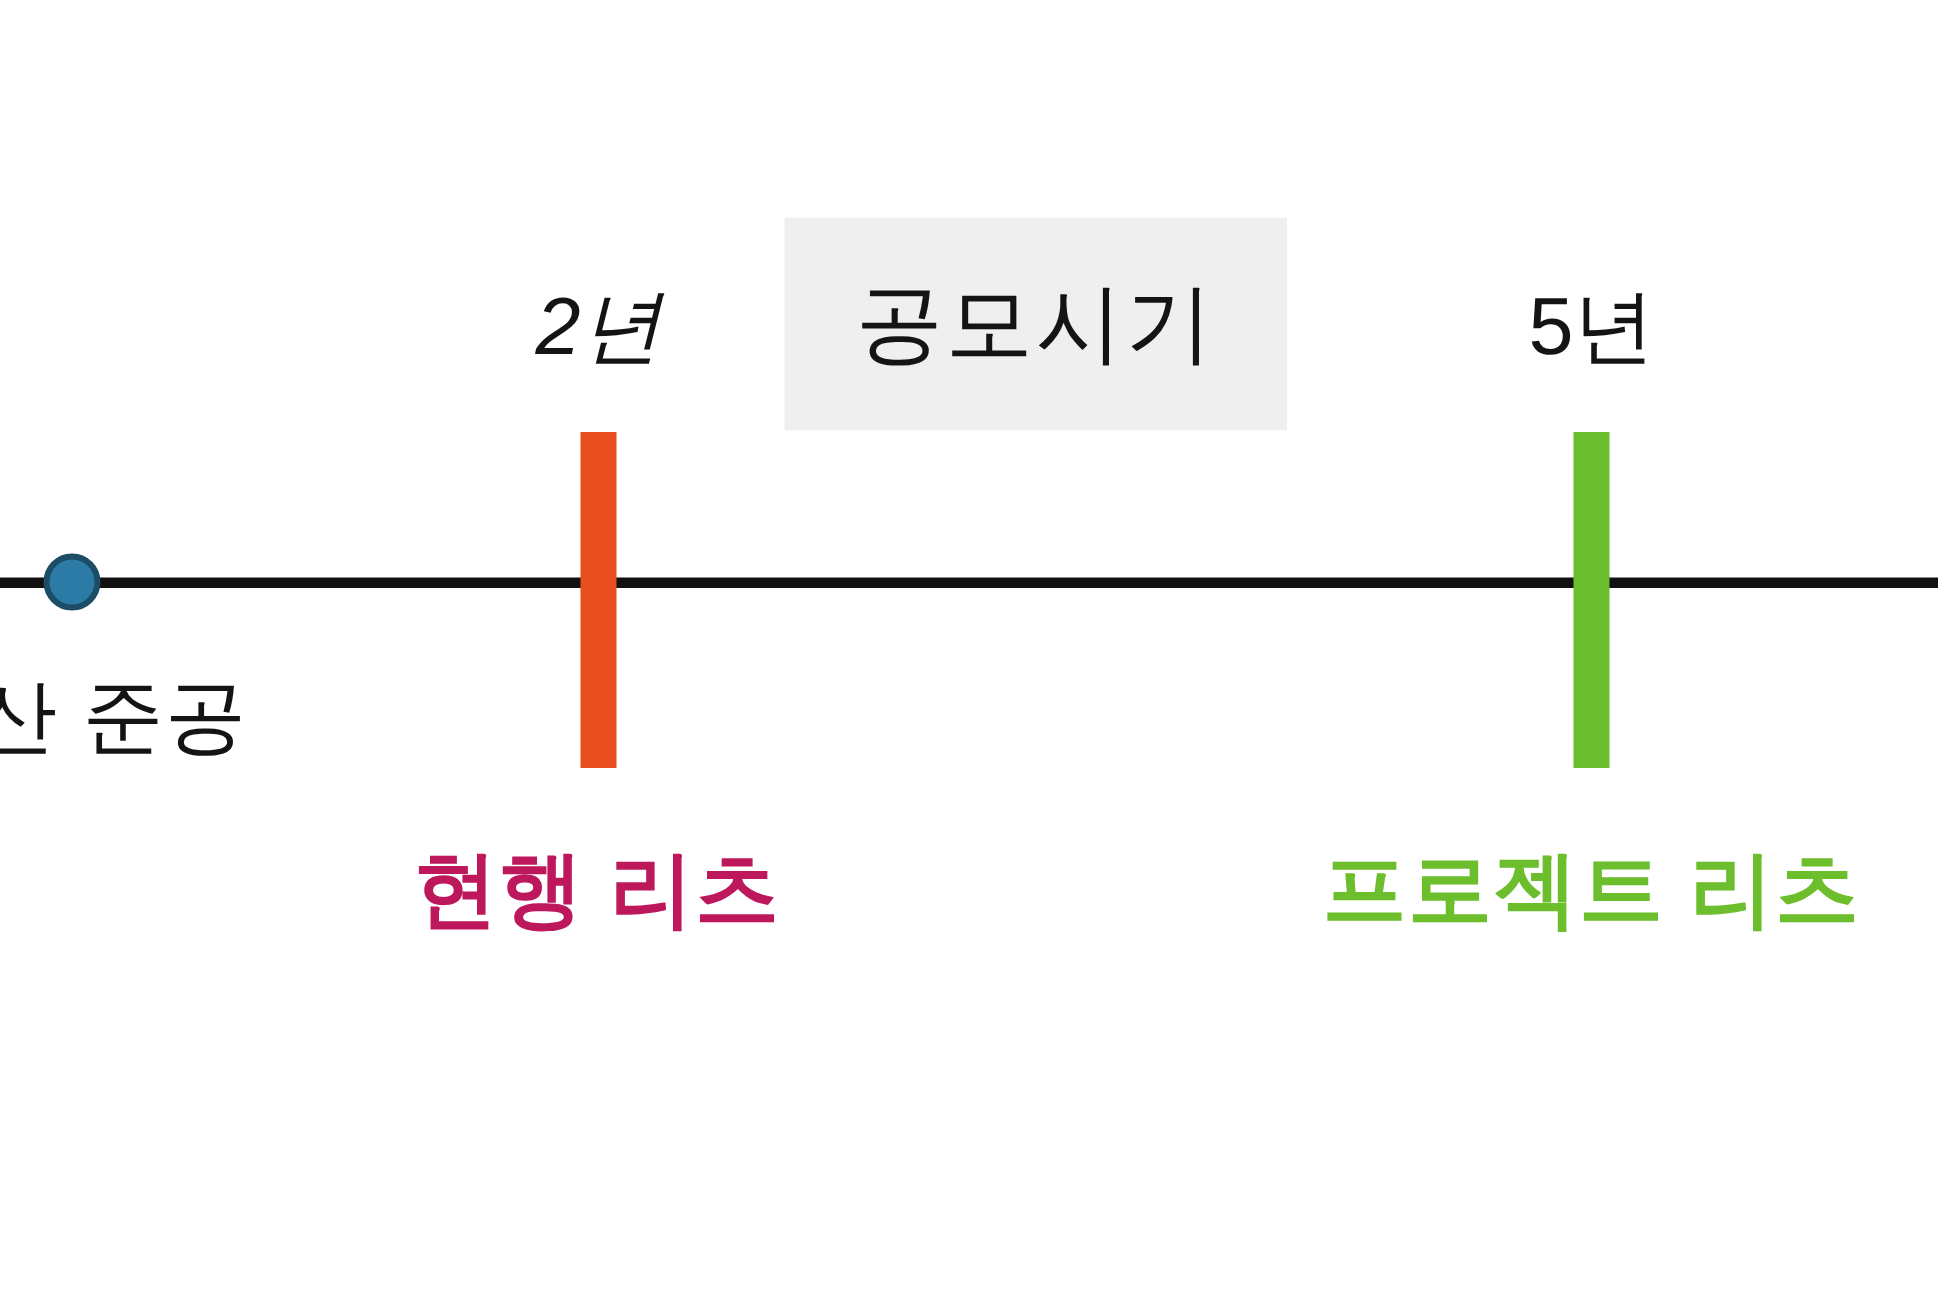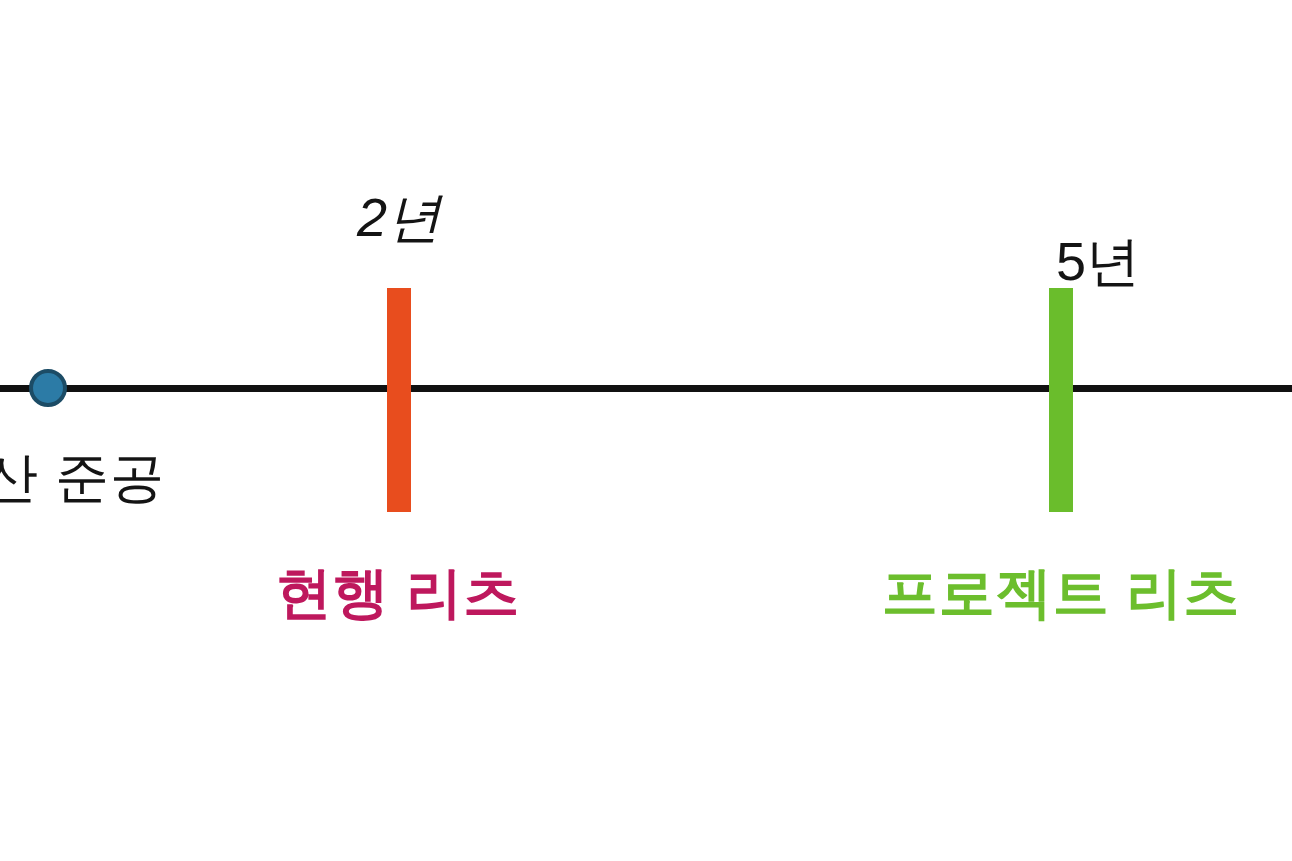--- a/index.html
+++ b/index.html
@@ -54,21 +54,21 @@
   .year-label {
     position: absolute;
     top: 182px;
     width: 160px;
     text-align: center;
     font-size: 54px;
     font-weight: 500;
     color: #141414;
   }
   .year-1 { left: 319px; font-style: italic; }
-  .year-2 { left: 1018px; margin-top: 44px; }
+  .year-2 { left: 981px; }
   .banner {
     position: absolute;
     left: 523px;
     top: 145px;
     width: 335px;
     height: 142px;
     display: flex;
     align-items: center;
     justify-content: center;
     font-size: 58px;
@@ -92,20 +92,21 @@
 <body>
 
 <div class="stage">
 
   <div class="timeline-line" style="background-color: rgb(17, 17, 17);"></div>
 
   <div class="timeline-dot" style="background-color: rgb(44, 123, 166);"></div>
 
   <div class="start-label">산 준공</div>
 
+  <div class="banner" style="background-color: rgb(239, 239, 239);">공모시기</div>
 
   <div class="year-label year-1">2년</div>
 
   <div class="marker-bar bar-1" style="background-color: rgb(232, 77, 30);"></div>
 
   <div class="marker-name name-1" style="color: #be185d;">현행 리츠</div>
 
   <div class="year-label year-2">5년</div>
 
   <div class="marker-bar bar-2" style="background-color: rgb(106, 189, 44);"></div>

